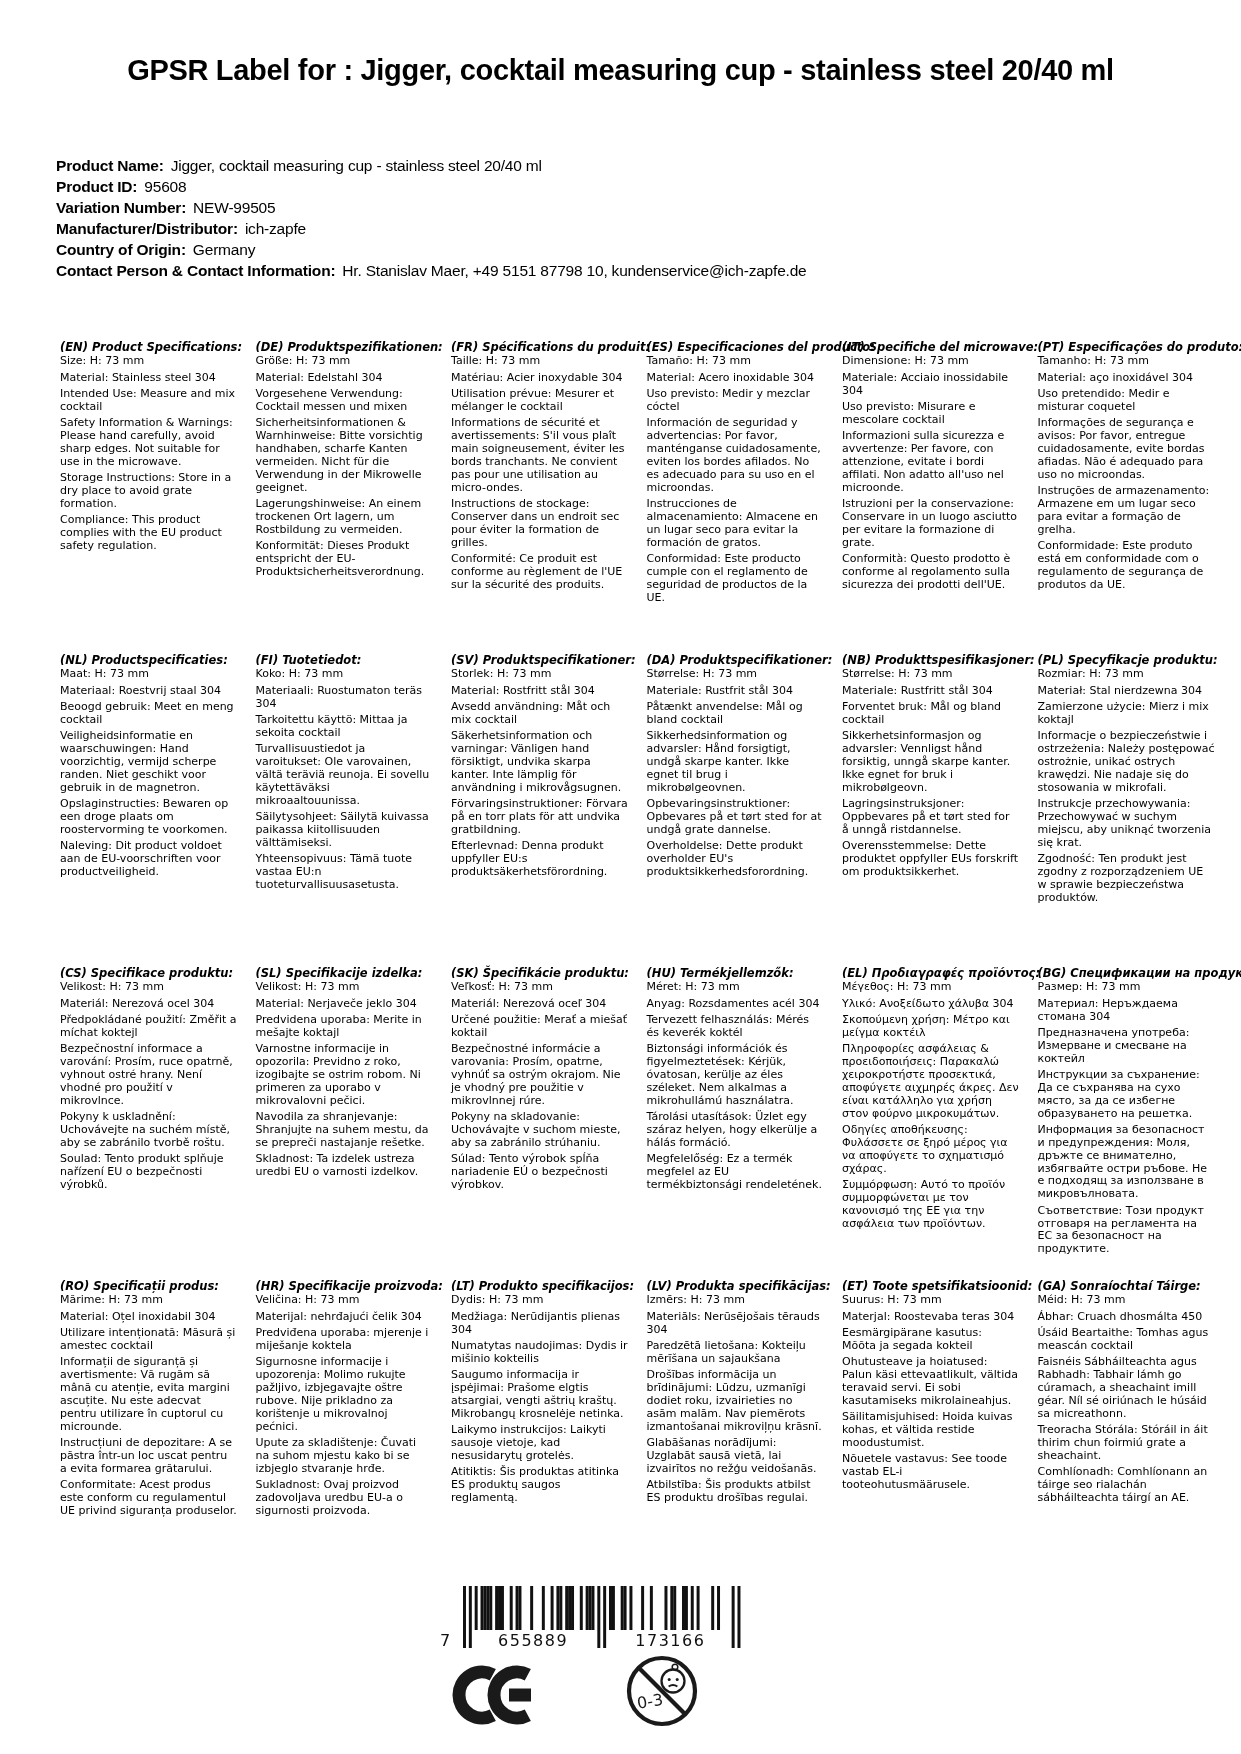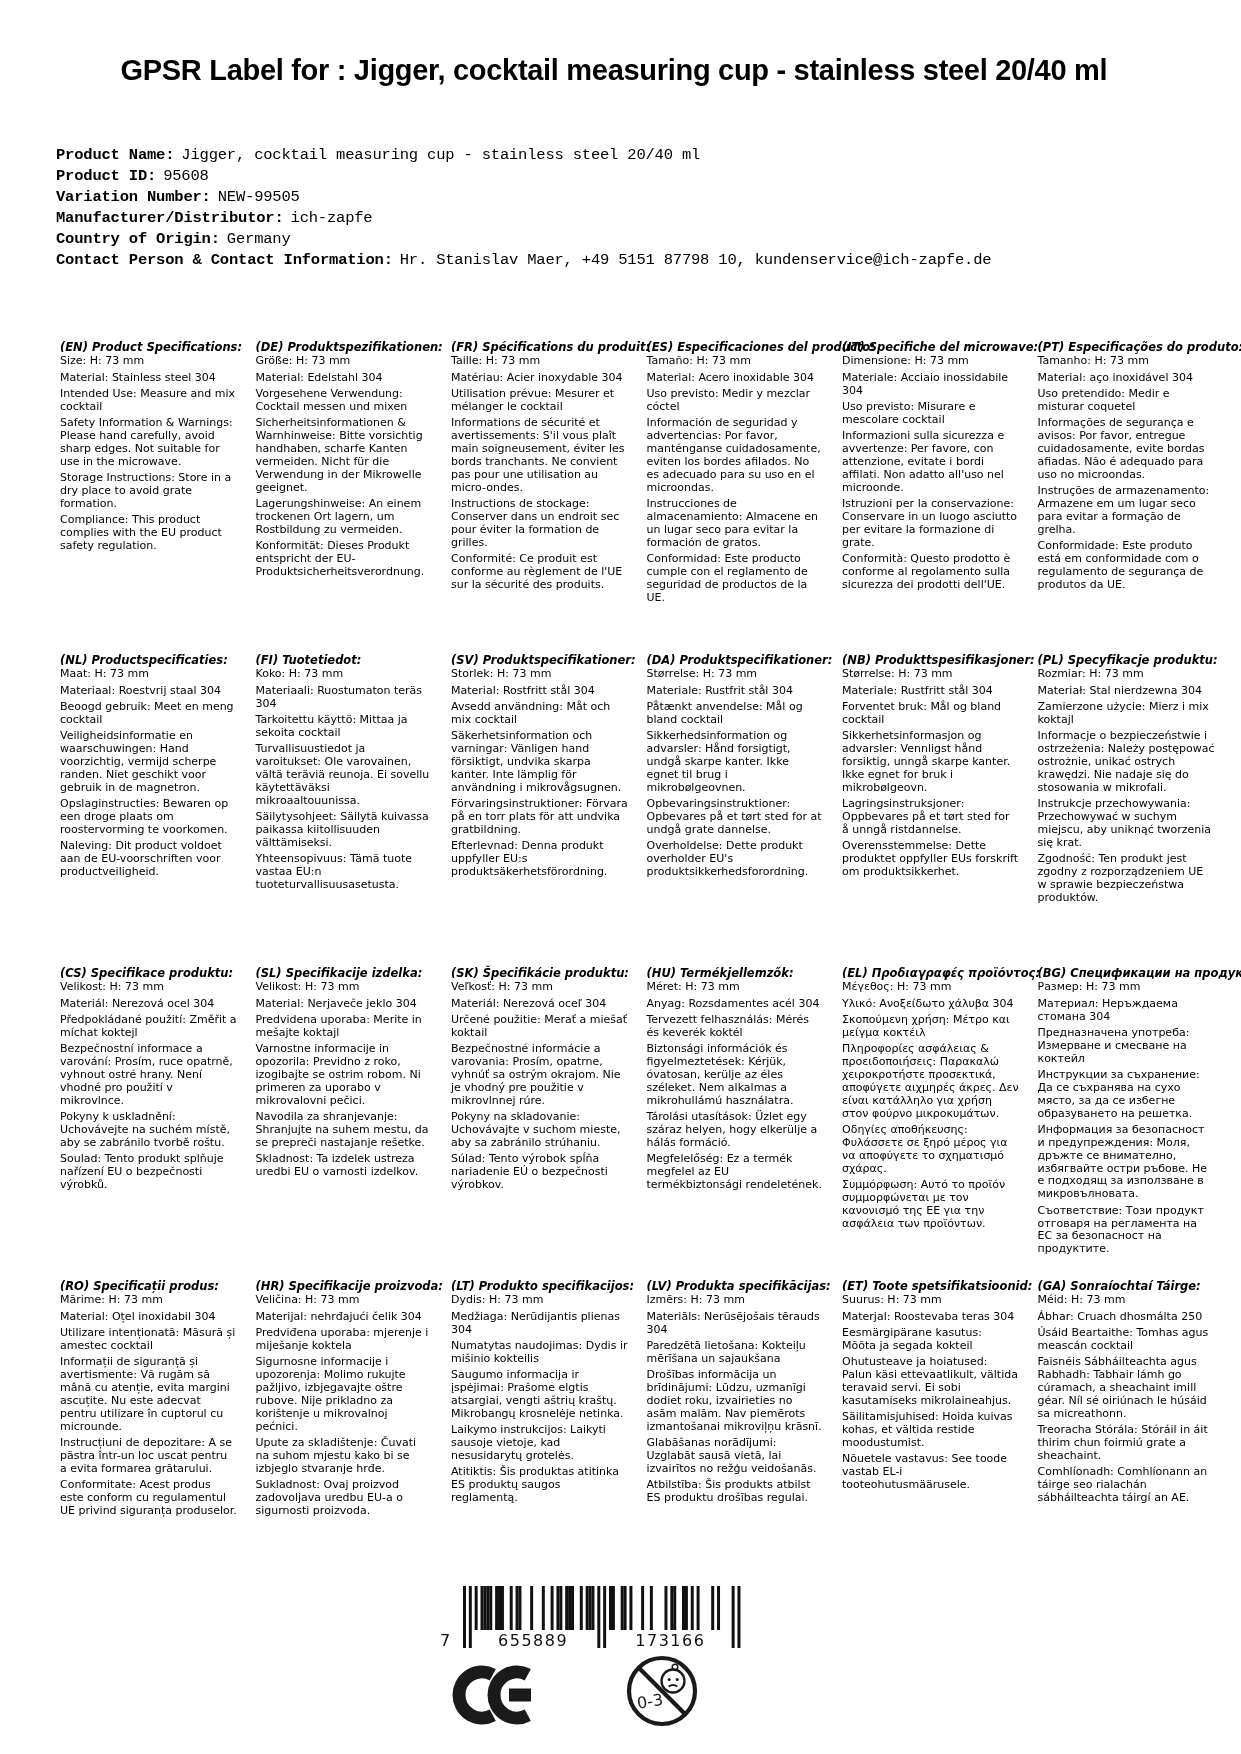--- a/index.html
+++ b/index.html
@@ -3,27 +3,27 @@
 <meta charset="utf-8">
 <style>
   html,body { margin:0; padding:0; background:#fff; }
   .page {
     position:relative; width:1241px; height:1754px; margin:0 auto;
     background:#ffffff; color:#000; overflow:hidden;
     font-family:"DejaVu Sans", sans-serif;
   }
   .doc-title {
     position:absolute; top:52px; left:50%; transform:translateX(-50%);
-    width:1000px; 
+    width:1000px; text-align:center;
     font-family:"Liberation Sans", sans-serif;
     font-weight:bold; font-size:29px; line-height:1.28; letter-spacing:-0.3px;
   }
   .product-info {
-    position:absolute; top:145px; left:56px; width:1150px;
-    font-family:Liberation Mono, monospace;
+    position:absolute; top:155px; left:56px; width:1150px;
+    font-family:Liberation Sans, sans-serif;
     font-size:15.5px; line-height:21px; letter-spacing:-0.2px;
   }
   .info-row { white-space:nowrap; }
   .info-label { font-weight:bold; }
   .info-value { margin-left:7px; }
   .lang-grid {
     position:absolute; top:341px; left:60px;
     display:grid; grid-template-columns:repeat(6,195.5px);
     grid-auto-rows:313px;
   }
@@ -255,21 +255,21 @@
         <p>Suurus: H: 73 mm</p>
         <p>Materjal: Roostevaba teras 304</p>
         <p>Eesmärgipärane kasutus: Mõõta ja segada kokteil</p>
         <p>Ohutusteave ja hoiatused: Palun käsi ettevaatlikult, vältida teravaid servi. Ei sobi kasutamiseks mikrolaineahjus.</p>
         <p>Säilitamisjuhised: Hoida kuivas kohas, et vältida restide moodustumist.</p>
         <p>Nõuetele vastavus: See toode vastab EL-i tooteohutusmäärusele.</p>
       </div>
       <div class="lang-block">
         <div class="lang-title">(GA) Sonraíochtaí Táirge:</div>
         <p>Méid: H: 73 mm</p>
-        <p>Ábhar: Cruach dhosmálta 250</p>
+        <p>Ábhar: Cruach dhosmálta 450</p>
         <p>Úsáid Beartaithe: Tomhas agus meascán cocktail</p>
         <p>Faisnéis Sábháilteachta agus Rabhadh: Tabhair lámh go cúramach, a sheachaint imill géar. Níl sé oiriúnach le húsáid sa micreathonn.</p>
         <p>Treoracha Stórála: Stóráil in áit thirim chun foirmiú grate a sheachaint.</p>
         <p>Comhlíonadh: Comhlíonann an táirge seo rialachán sábháilteachta táirgí an AE.</p>
       </div>
     </div>
 
   <svg class="barcode-svg" width="316" height="70" viewBox="0 0 316 70">
       <rect x="33.00" y="0" width="2.98" height="62" fill="#111"></rect>
       <rect x="38.84" y="0" width="2.98" height="62" fill="#111"></rect>

